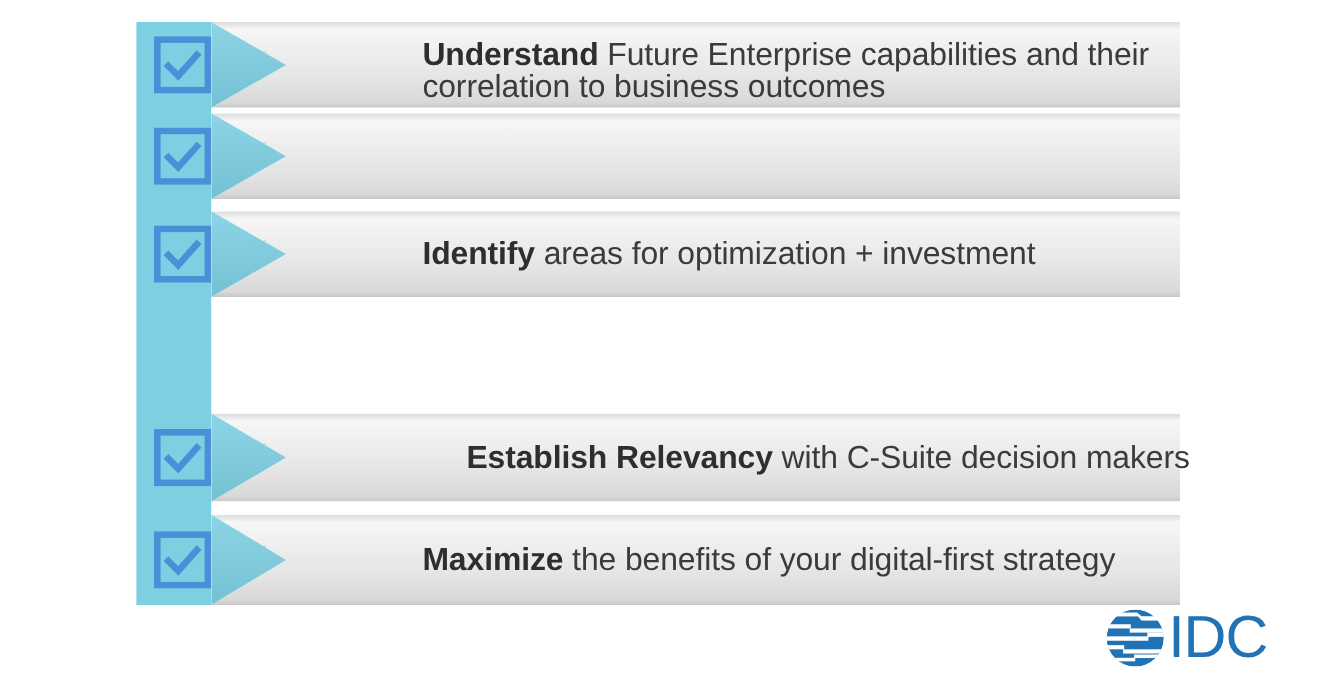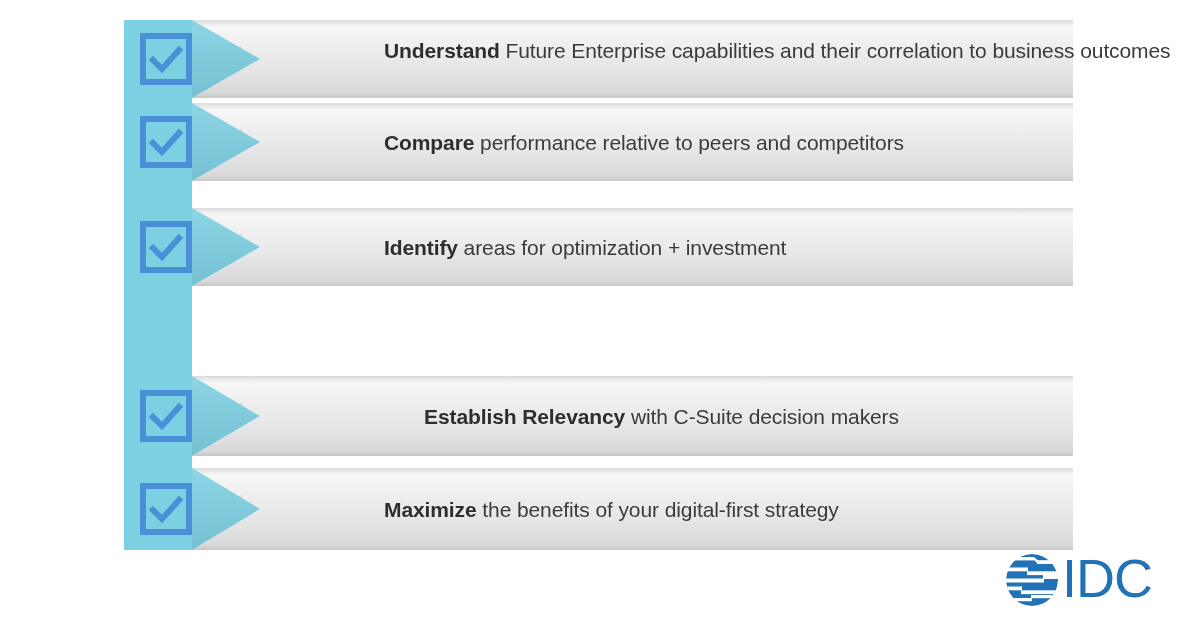--- a/index.html
+++ b/index.html
@@ -95,21 +95,21 @@
   }
   .check-icon svg { display:block; width:52px; height:52px; }
 
   
   .row-text {
     position:absolute;
     z-index:5;
     left:260px;
     width:790px;
     color:#3b3b3b;
-    font-size:21px;
+    font-size:29px;
     line-height:29px;
     letter-spacing:-0.1px;
     font-weight:400;
   }
   .row-text .lead { font-weight:700; color:#2e2e2e; }
 
   
   .idc-logo {
     position:absolute;
     left:1004px; top:552px;
@@ -147,26 +147,23 @@
     <div class="panel"></div>
     <div class="edge-shadow"></div>
     <div class="arrow-head"></div>
     <div class="notch-shadow"></div>
     <div class="check-icon" style="top:13px;">
       <svg viewBox="0 0 52 52" xmlns="http://www.w3.org/2000/svg">
         <rect x="3" y="3" width="46" height="46" fill="none" stroke="#4A90D9" stroke-width="6"></rect>
         <path d="M13 27 L22 36 L39 17" fill="none" stroke="#4A90D9" stroke-width="6" stroke-linecap="square" stroke-linejoin="miter"></path>
       </svg>
     </div>
-    <div class="row-text" style="top:25px;">
-      <span class="lead">Compare</span><span> performance relative to peers and competitors</span>
-    </div>
-  </div>
-
-  <div class="row" style="top:208px; height:78px; width:867px;">
+  </div>
+
+  <div class="row" style="top:192px; height:78px; width:867px;">
     <div class="panel"></div>
     <div class="edge-shadow"></div>
     <div class="arrow-head"></div>
     <div class="notch-shadow"></div>
     <div class="check-icon" style="top:13px;">
       <svg viewBox="0 0 52 52" xmlns="http://www.w3.org/2000/svg">
         <rect x="3" y="3" width="46" height="46" fill="none" stroke="#4A90D9" stroke-width="6"></rect>
         <path d="M13 27 L22 36 L39 17" fill="none" stroke="#4A90D9" stroke-width="6" stroke-linecap="square" stroke-linejoin="miter"></path>
       </svg>
     </div>

